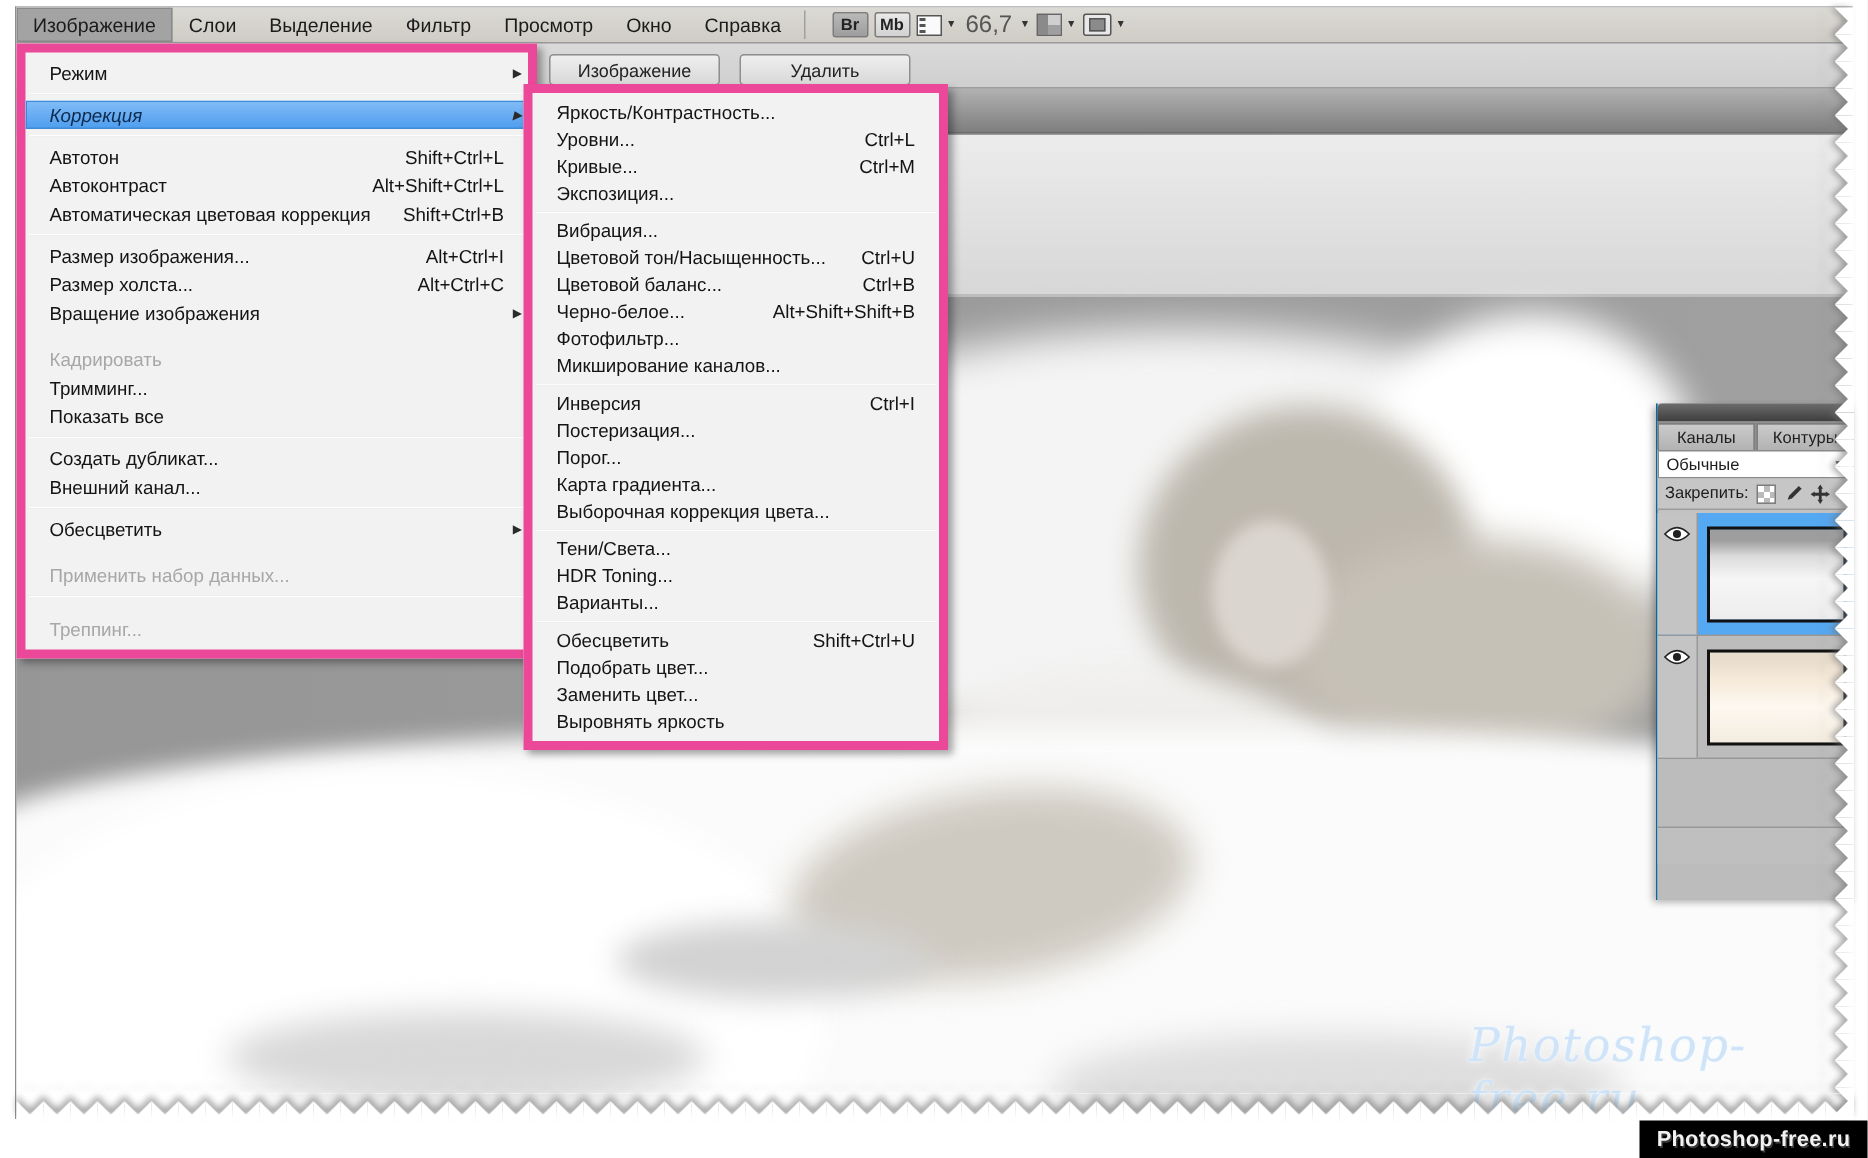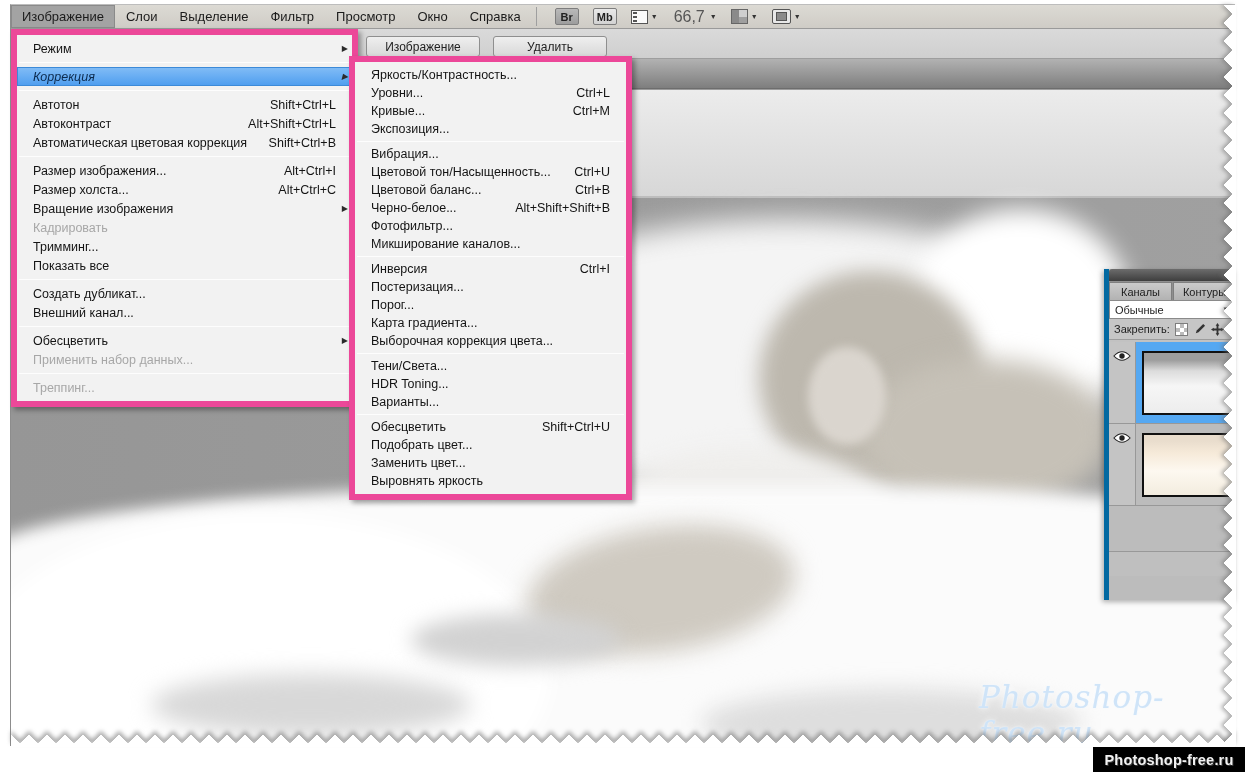--- a/index.html
+++ b/index.html
@@ -31,21 +31,21 @@
       linear-gradient(-45deg, #ffffff 9px, transparent 0) 0 100%/18px 18px repeat-x; }
 
   
   .menubar { position:absolute; left:0; top:0; right:0; height:24px;
              background:linear-gradient(#dcdad4,#cfccc6); border-bottom:1px solid #9a9a9a;
              display:flex; align-items:stretch; font-size:13px; color:#1b1b1b; z-index:40; }
   .mb-item { display:flex; align-items:center; padding:0 11px; cursor:default; }
   .mb-item.active { background:#a3a3a3; box-shadow:inset 0 0 0 1px #8a8a8a; }
   .mb-sep { width:1px; background:#9f9f9f; margin:2px 4px; }
 
-  .mb-tools { display:flex; align-items:center; gap:14px; padding-left:14px;justify-content:flex-end; }
+  .mb-tools { display:flex; align-items:center; gap:4px; padding-left:14px;justify-content:flex-end; }
   .tool-btn { height:17px; min-width:24px; display:flex; align-items:center; justify-content:center;
               border:1px solid #7d7d7d; border-radius:2px; font-size:11px; font-weight:bold; color:#222; }
   .tool-btn.br { background:linear-gradient(#b9b9b9,#9d9d9d); }
   .tool-btn.mb { background:linear-gradient(#e9e9e9,#d2d2d2); }
   .drop-arrow { font-size:7px; color:#333; margin-left:3px; }
   .ico-extras { width:17px; height:14px; border:1px solid #555; background:#fafafa; position:relative; }
   .ico-extras::before { content:""; position:absolute; left:1px; top:1px; bottom:1px; width:4px;
         background:repeating-linear-gradient(#555 0 2px, #fafafa 2px 4px); }
   .zoom-field { font-size:16px; color:#555; padding:0 2px; min-width:34px; text-align:right; }
   .ico-layout { width:17px; height:15px; border:1px solid #666; background:#eee;
@@ -97,28 +97,28 @@
   .menu-main { left:0; top:24px; width:347px; z-index:55; }
   .menu-sub  { left:338px; top:51px; width:283px; z-index:60; }
   .mi { display:flex; align-items:center; padding:0 4px 0 16px; font-size:12.5px; color:#141414; }
   .menu-main .mi { height:19px; }
   .menu-sub  .mi { height:18px; }
   .mi-label { white-space:nowrap; }
   .mi-shortcut { margin-left:auto; padding-left:14px; white-space:nowrap; }
   .mi-arrow { width:12px; text-align:right; font-size:8px; color:#2b2b2b; flex:none; }
   .mi.selected { background:linear-gradient(#83bdf6,#4d9def); box-shadow:inset 0 0 0 1px #3c8ad8;
                  color:#0c2a4d;font-style:italic; }
-  .mi.disabled { color:#a7a7a7; }
+  .mi.disabled { color:#a7a7a7;margin-top:12px; }
   .msep { height:1px; background:#cfcfcf; border-bottom:1px solid #fdfdfd; }
   .menu-main .msep { margin:4px 2px; }
   .menu-sub  .msep { margin:3px 2px; }
 
   
   .panel { position:absolute; left:1093px; top:264px; width:132px; height:331px;
-           background:#c2c2c2; z-index:20; border-left:5px solid #0369a1;
+           background:#c2c2c2; z-index:20; border-left:1px solid #0369a1;
            box-shadow:-2px 2px 5px rgba(0,0,0,.3); font-size:11px; color:#1d1d1d; }
   .panel-grip { height:12px; background:linear-gradient(#6c6c6c,#3e3e3e); border-radius:3px 3px 0 0; }
   .panel-tabs { display:flex; height:19px; background:#8f8f8f; align-items:stretch; gap:1px; padding-top:1px; }
   .panel-tab { flex:1; display:flex; align-items:center; justify-content:center;
                background:linear-gradient(#cbcbcb,#b2b2b2); border:1px solid #7f7f7f; border-bottom:none; }
   .blend-row { height:19px; background:#ffffff; border:1px solid #8a8a8a; display:flex; align-items:center;
                padding:0 5px; justify-content:space-between; }
   .blend-caret { font-size:8px; color:#444; }
   .lock-row { height:21px; display:flex; align-items:center; gap:5px; padding:0 5px; background:#c6c6c6;
               border-bottom:1px solid #9c9c9c; }

